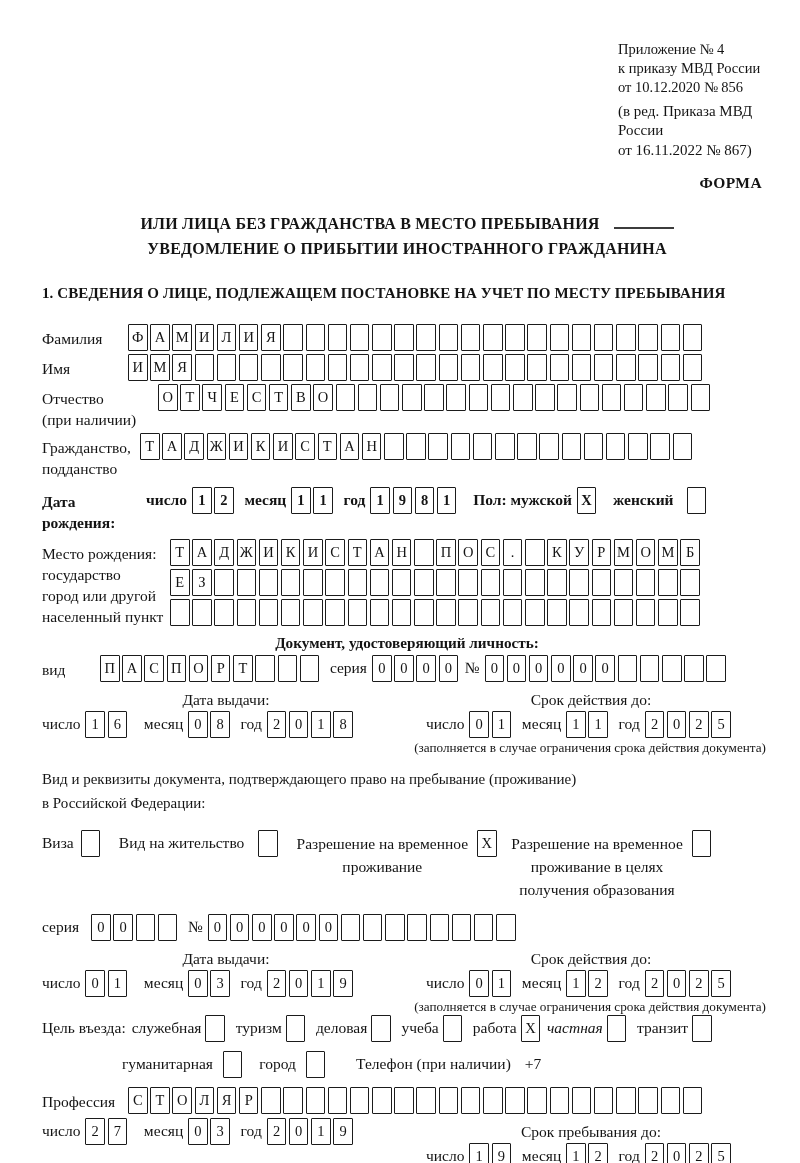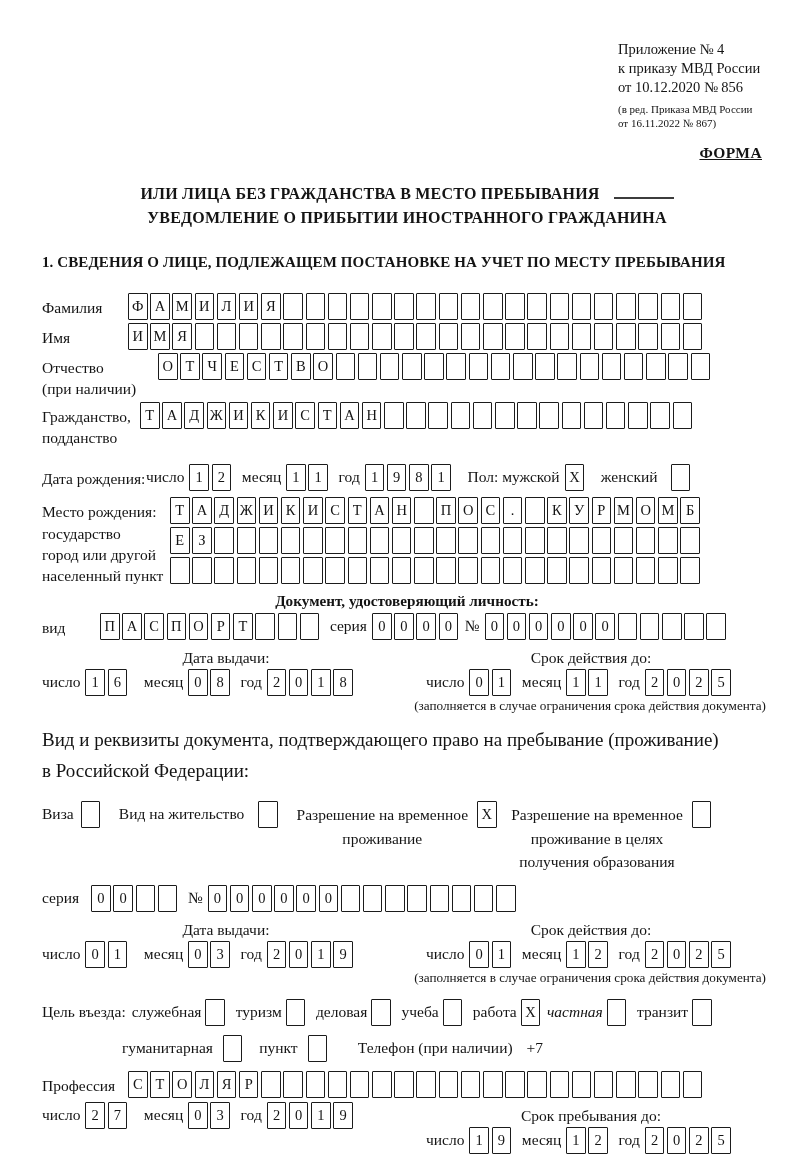--- a/index.html
+++ b/index.html
@@ -1,20 +1,20 @@
 <!DOCTYPE html>
 <html><head>
 <meta charset="utf-8">
 <style>
   html,body{margin:0;padding:0;background:#fff;}
   .page{width:800px;height:1163px;box-sizing:border-box;padding:40px 28px 0 42px;
         font-family:"Liberation Serif",serif;color:#141414;overflow:hidden;position:relative;background:#fff;}
   .hdr{margin-left:576px;font-size:14.5px;line-height:1.3;}
-  .hdr-sub{font-size:11px;margin-top:5px;line-height:1.32;}
-  .forma{text-align:right;padding-right:10px;font-weight:bold;font-size:15.5px;margin-top:13px;letter-spacing:.4px;text-decoration:underline;}
+  .hdr-sub{font-size:15px;margin-top:5px;line-height:1.32;}
+  .forma{text-align:right;padding-right:10px;font-weight:bold;font-size:15.5px;margin-top:13px;letter-spacing:.4px;}
   .title{text-align:center;font-weight:bold;font-size:16px;margin-top:20px;line-height:1.55;letter-spacing:.2px;}
   .tunder{display:inline-block;width:60px;border-bottom:2px solid #3c3c3c;margin-left:14px;height:14px;}
   .sec{font-weight:bold;font-size:15px;margin-top:23px;letter-spacing:.1px;}
   .row{display:flex;align-items:flex-start;margin-top:3px;}
   .lbl{font-size:15.5px;line-height:1.36;padding-top:4px;}
   .w86{width:86px;flex:none;}
   .w116{width:116px;flex:none;} .w98{width:98px;flex:none;}
   .w128{width:128px;flex:none;}
   .boxes{white-space:nowrap;display:inline-block;}
   .cell{display:inline-block;width:17.5px;height:25px;border:1.6px solid #1b1b1b;margin-right:2.7px;
@@ -22,26 +22,26 @@
   .boxcol .boxes{display:block;margin-bottom:3px;}
   .dl{font-size:15.5px;padding-top:4px;margin-right:5px;}
   .ml8{margin-left:8px;} .ml14{margin-left:14px;} .ml16{margin-left:16px;} .ml30{margin-left:30px;}
   .chead{text-align:center;font-weight:bold;font-size:15.2px;margin-top:5px;}
   .dates{display:flex;margin-top:2px;}
   .dhalf-l{width:368px;flex:none;}
   .dhalf-r{flex:1;}
   .dhead{text-align:center;font-size:15.5px;margin-top:7px;}
   .dgroup{display:flex;align-items:flex-start;margin-top:2px;}
   .note{font-size:13.2px;text-align:right;margin-top:2px;padding-right:6px;}
-  .intro{font-size:19px;margin-top:11px;line-height:1.6;}
+  .intro{font-size:15px;margin-top:11px;line-height:1.6;}
   .optrow{display:flex;align-items:flex-start;margin-top:15px;font-size:15.5px;}
   .opt{display:flex;align-items:flex-start;}
   .optlbl{padding-top:4px;margin-right:7px;}
   .optlbl-c{text-align:center;line-height:1.5;padding-top:2px;margin-right:9px;}
-  .prow{display:flex;align-items:flex-start;margin-top:13px;font-size:15.5px;}
+  .prow{display:flex;align-items:flex-start;font-size:15.5px;}
   .prow .optlbl{margin-right:4px;}
 </style>
 </head>
 <body>
 
 <div class="page">
 
   <div class="hdr">
     <div>Приложение № 4</div>
     <div>к приказу МВД России</div>
@@ -82,21 +82,21 @@
   </div>
 
   <div class="row">
     <div class="lbl w98">
       <div>Гражданство,</div>
       <div>подданство</div>
     </div>
     <span class="boxes"><span class="cell">Т</span><span class="cell">А</span><span class="cell">Д</span><span class="cell">Ж</span><span class="cell">И</span><span class="cell">К</span><span class="cell">И</span><span class="cell">С</span><span class="cell">Т</span><span class="cell">А</span><span class="cell">Н</span><span class="cell"></span><span class="cell"></span><span class="cell"></span><span class="cell"></span><span class="cell"></span><span class="cell"></span><span class="cell"></span><span class="cell"></span><span class="cell"></span><span class="cell"></span><span class="cell"></span><span class="cell"></span><span class="cell"></span><span class="cell"></span></span>
   </div>
 
-  <div class="row" style="margin-top:16px;">
+  <div class="row" style="margin-top:8px;font-weight:bold;">
     <div class="lbl" style="width:104px;">Дата рождения:</div>
     <span class="dl">число</span>
     <span class="boxes"><span class="cell">1</span><span class="cell">2</span></span>
     <span class="dl ml8">месяц</span>
     <span class="boxes"><span class="cell">1</span><span class="cell">1</span></span>
     <span class="dl ml8">год</span>
     <span class="boxes"><span class="cell">1</span><span class="cell">9</span><span class="cell">8</span><span class="cell">1</span></span>
     <span class="dl ml14">Пол: мужской</span>
     <span class="boxes"><span class="cell">X</span></span>
     <span class="dl ml14">женский</span>
@@ -232,21 +232,21 @@
     <span class="boxes"><span class="cell">X</span></span>
     <span class="optlbl" style="margin-left:4px;font-style:italic;">частная</span>
     <span class="boxes"><span class="cell"></span></span>
     <span class="optlbl ml8">транзит</span>
     <span class="boxes"><span class="cell"></span></span>
   </div>
 
   <div class="prow" style="margin-top:9px;padding-left:80px;">
     <span class="optlbl">гуманитарная</span>
     <span class="boxes" style="margin-left:6px;"><span class="cell"></span></span>
-    <span class="optlbl ml14">пункт</span>
+    <span class="optlbl ml14">город</span>
     <span class="boxes" style="margin-left:6px;"><span class="cell"></span></span>
     <span class="optlbl" style="margin-left:28px;">Телефон (при наличии)</span>
     <span class="optlbl" style="margin-left:10px;">+7</span>
   </div>
 
   <div class="row" style="margin-top:9px;">
     <div class="lbl w86">Профессия</div>
     <span class="boxes"><span class="cell">С</span><span class="cell">Т</span><span class="cell">О</span><span class="cell">Л</span><span class="cell">Я</span><span class="cell">Р</span><span class="cell"></span><span class="cell"></span><span class="cell"></span><span class="cell"></span><span class="cell"></span><span class="cell"></span><span class="cell"></span><span class="cell"></span><span class="cell"></span><span class="cell"></span><span class="cell"></span><span class="cell"></span><span class="cell"></span><span class="cell"></span><span class="cell"></span><span class="cell"></span><span class="cell"></span><span class="cell"></span><span class="cell"></span><span class="cell"></span></span>
   </div>
 

